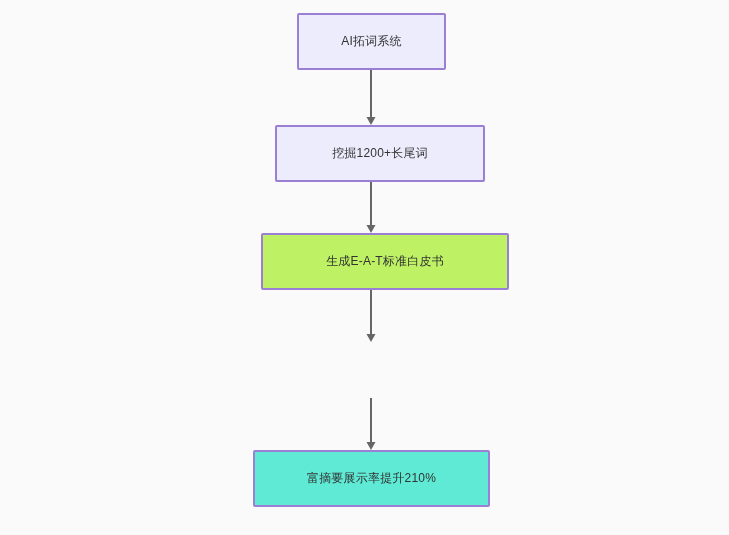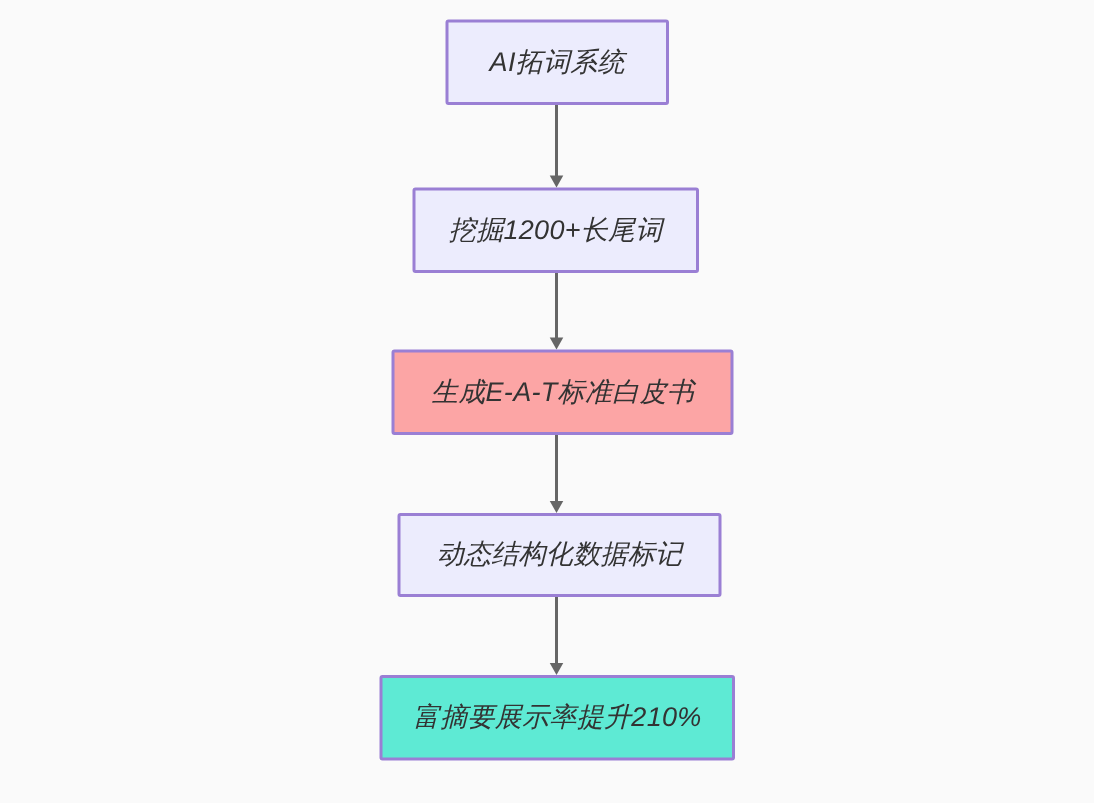--- a/index.html
+++ b/index.html
@@ -22,26 +22,25 @@
   .node {
     position: absolute;
     box-sizing: border-box;
     background: #ececfd;
     border: 2px solid #9a7fd4;
     border-radius: 2px;
     display: flex;
     align-items: center;
     justify-content: center;
     color: #333333;
-    font-size: 18px;
+    font-size: 12px;
     line-height: 1.2;
     letter-spacing: 0.2px;
     white-space: nowrap;
     user-select: none;
-    font-style: italic;
   }
   .node-label {
     display: block;
     text-align: center;
   }
   .edge {
     position: absolute;
     width: 14px;
   }
   .edge svg {
@@ -51,31 +50,28 @@
 </style>
 </head>
 <body style="background: rgb(250, 250, 250);">
 
 <div id="flow-canvas">
 
   <div class="node" style="left: 297px; top: 13px; width: 149px; height: 57px; background: rgb(236, 236, 253); border-color: rgb(154, 127, 212); color: rgb(51, 51, 51);">
     <span class="node-label">AI拓词系统</span>
   </div>
 
-  <div class="node" style="left: 275px; top: 125px; width: 191px; height: 57px; background: rgb(236, 236, 253); border-color: rgb(154, 127, 212); color: rgb(51, 51, 51);">
+  <div class="node" style="left: 275px; top: 125px; width: 210px; height: 57px; background: rgb(236, 236, 253); border-color: rgb(154, 127, 212); color: rgb(51, 51, 51);">
     <span class="node-label">挖掘1200+长尾词</span>
   </div>
 
-  <div class="node" style="left: 261px; top: 233px; width: 228px; height: 57px; background: #fca5a5; border-color: rgb(154, 127, 212); color: rgb(51, 51, 51);">
+  <div class="node" style="left: 261px; top: 233px; width: 248px; height: 57px; background: #bef264; border-color: rgb(154, 127, 212); color: rgb(51, 51, 51);">
     <span class="node-label">生成E-A-T标准白皮书</span>
   </div>
 
-  <div class="node" style="left: 265px; top: 342px; width: 216px; height: 56px; background: rgb(236, 236, 253); border-color: rgb(154, 127, 212); color: rgb(51, 51, 51);">
-    <span class="node-label">动态结构化数据标记</span>
-  </div>
 
   <div class="node" style="left: 253px; top: 450px; width: 237px; height: 57px; background: #5eead4; border-color: rgb(154, 127, 212); color: rgb(51, 51, 51);">
     <span class="node-label">富摘要展示率提升210%</span>
   </div>
 
   <div class="edge" style="left: 364px; top: 70px; height: 55px;">
       <svg width="14" height="55" viewBox="0 0 14 55">
         <line x1="7" y1="0" x2="7" y2="48" stroke="#666666" stroke-width="2"></line>
         <polygon points="2.5,47 11.5,47 7,55" fill="#666666"></polygon>
       </svg>

